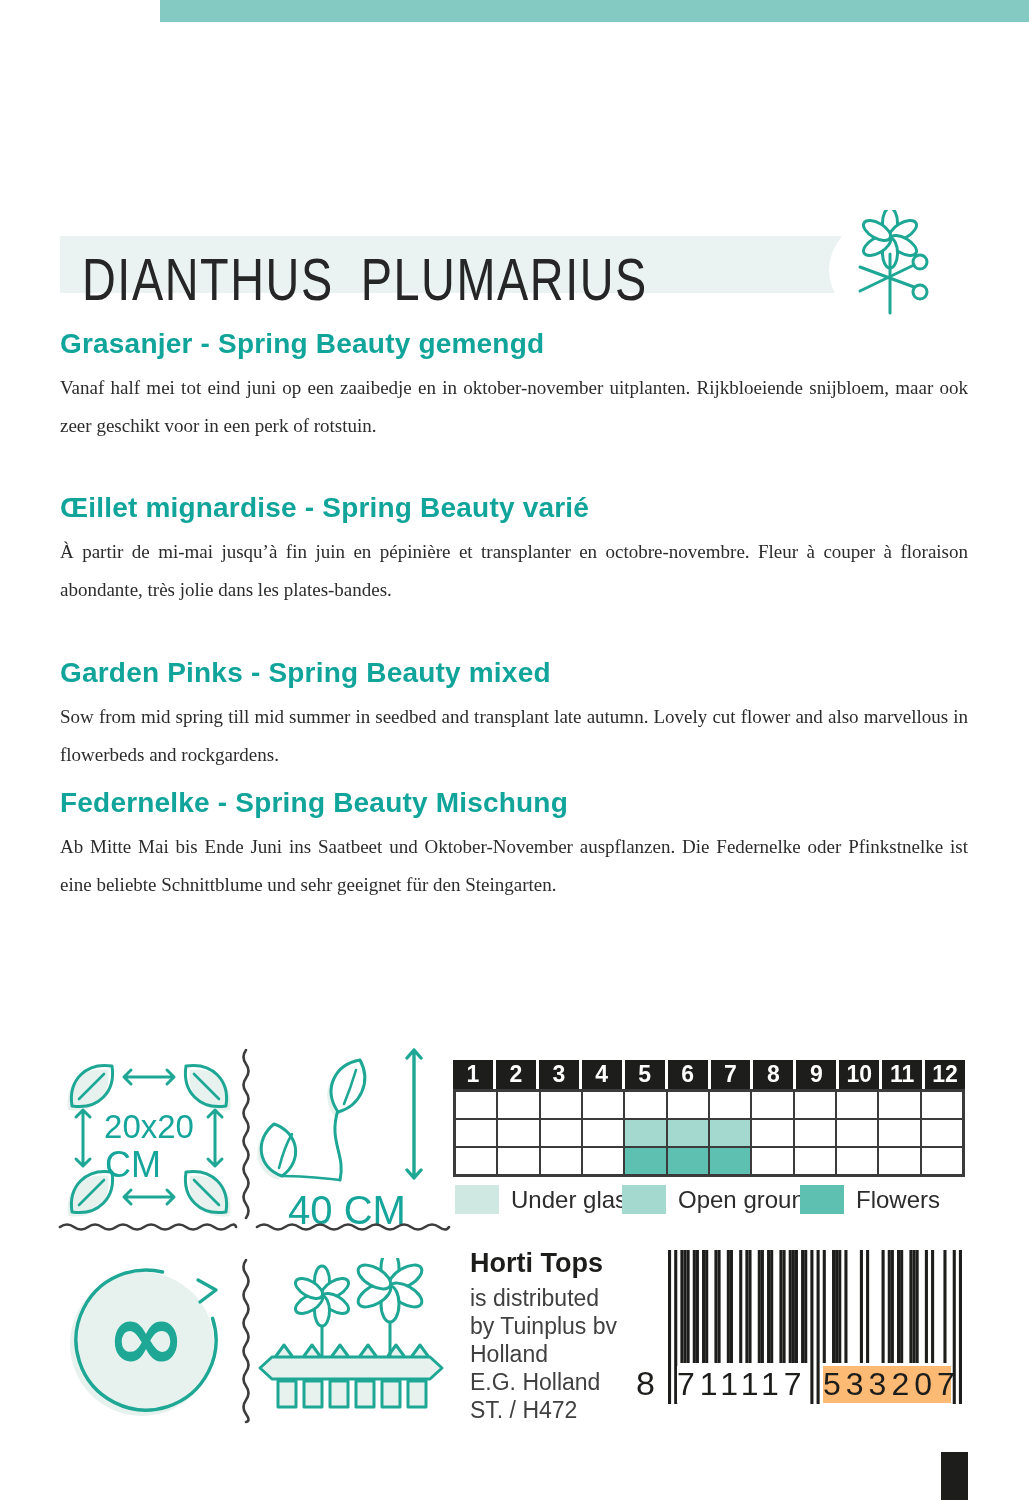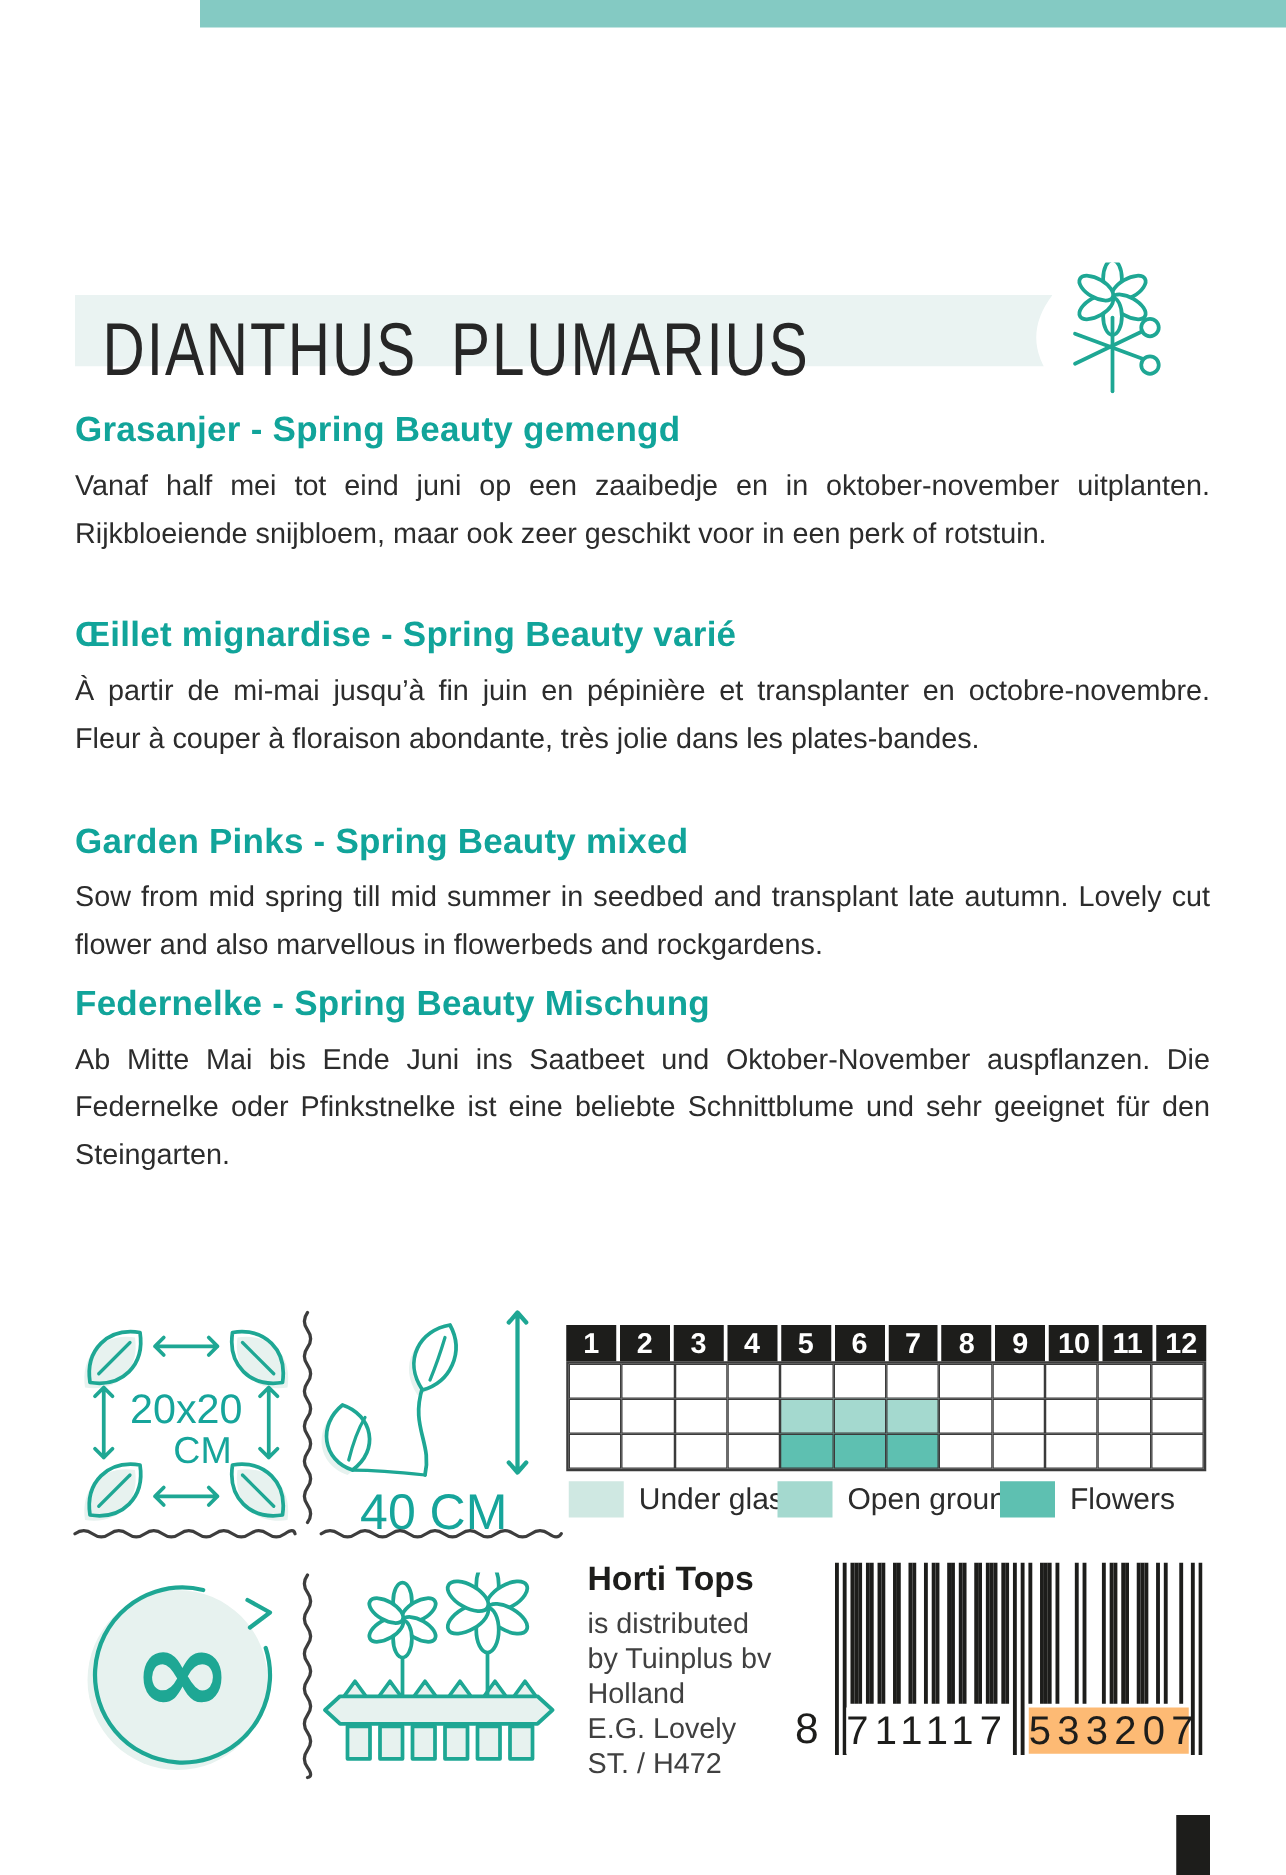--- a/index.html
+++ b/index.html
@@ -14,21 +14,21 @@
     clip-path:path('M0 0 H782 Q756 34 782 68 H0 Z');}
   .banner-title{position:absolute;left:22px;top:9px;font-size:60px;color:#262626;
     letter-spacing:2px;word-spacing:16px;transform:scaleX(0.78);transform-origin:left top;
     white-space:nowrap;font-weight:normal;}
 
   .cutflower{position:absolute;left:848px;top:210px;}
 
   
   .lang-section{position:absolute;left:60px;width:908px;}
   .lang-section h3{margin:0 0 9px 0;font-size:28px;font-weight:bold;color:#11a49a;letter-spacing:.2px;}
-  .lang-section p{margin:0;font-size:23px;line-height:38px;text-align:justify;color:#2c2c2c;}
+  .lang-section p{margin:0;font-size:19px;line-height:38px;text-align:justify;color:#2c2c2c;font-family:Liberation Serif, serif;}
   #sec-nl{top:328px;} #sec-fr{top:492px;} #sec-en{top:657px;} #sec-de{top:787px;}
 
   
   .icon-cell{position:absolute;}
   .wave{position:absolute;}
   .wave path{fill:none;stroke:#3d3d3d;stroke-width:2.6;stroke-linecap:round;}
   .teal-stroke{fill:none;stroke:#1ea794;stroke-width:3;stroke-linecap:round;stroke-linejoin:round;}
   .spec-text{position:absolute;color:#16a59b;font-weight:normal;text-align:center;}
 
   
@@ -114,21 +114,21 @@
     <use href="#leaf" transform="translate(8,120)"></use>
     <use href="#leaf" transform="translate(170,120) scale(-1,1)"></use>
     <g class="teal-stroke" stroke-width="3.4">
       <path d="M71 22 L64 29 L71 36 M64 29 H114 M107 22 L114 29 L107 36"></path>
       <path d="M71 142 L64 149 L71 156 M64 149 H114 M107 142 L114 149 L107 156"></path>
       <path d="M16 69 L23 62 L30 69 M23 62 V118 M16 111 L23 118 L30 111"></path>
       <path d="M148 69 L155 62 L162 69 M155 62 V118 M148 111 L155 118 L162 111"></path>
     </g>
   </svg>
   <div class="spec-text" style="left:42px;top:60px;width:94px;font-size:33px;">20x20</div>
-  <div class="spec-text" style="left:55px;top:96px;width:94px;font-size:30px;">CM</div>
+  <div class="spec-text" style="left:26px;top:96px;width:94px;font-size:36px;">CM</div>
 </div>
 
 <svg class="wave" style="left:240px;top:1048px;" width="12" height="176" viewBox="0 0 12 176">
   <path d="M6 2 Q1 9 6 16 T6 30 T6 44 T6 58 T6 72 T6 86 T6 100 T6 114 T6 128 T6 142 T6 156 T6 170"></path>
 </svg>
 
 <div class="icon-cell" style="left:252px;top:1048px;width:198px;height:176px;">
   <svg width="198" height="176" viewBox="0 0 198 176">
     <path d="M30 128 C6 120 2 92 22 76 C46 84 52 112 30 128 Z" fill="#e7f2ef" transform="translate(-4,4)"></path>
     <path d="M86 64 C70 40 84 16 108 12 C120 34 108 58 86 64 Z" fill="#e7f2ef" transform="translate(-4,4)"></path>
@@ -268,21 +268,21 @@
       </div>
     </div>
 </div>
 
 <div class="distributor">
   <div class="dist-name">Horti Tops</div>
   <div id="dist-lines">
       <div class="dist-line">is distributed</div>
       <div class="dist-line">by Tuinplus bv</div>
       <div class="dist-line">Holland</div>
-      <div class="dist-line">E.G. Lovely</div>
+      <div class="dist-line">E.G. Holland</div>
       <div class="dist-line">ST. / H472</div>
     </div>
 </div>
 
 <div class="barcode">
   <span class="barcode-digit bc-prefix">8</span>
   <svg id="bc-bars" width="294" height="156" viewBox="0 0 294 156" style="position:absolute;left:32px;top:0;">
       <rect x="0.00" y="0" width="3.09" height="154" fill="#1d1d1b"></rect>
       <rect x="6.19" y="0" width="3.09" height="154" fill="#1d1d1b"></rect>
       <rect x="12.38" y="0" width="3.09" height="113" fill="#1d1d1b"></rect>

